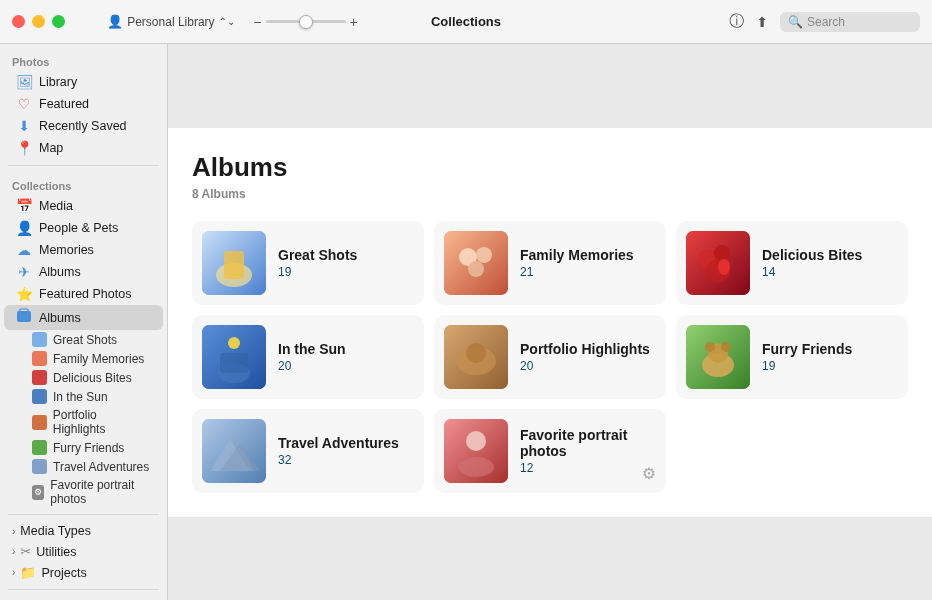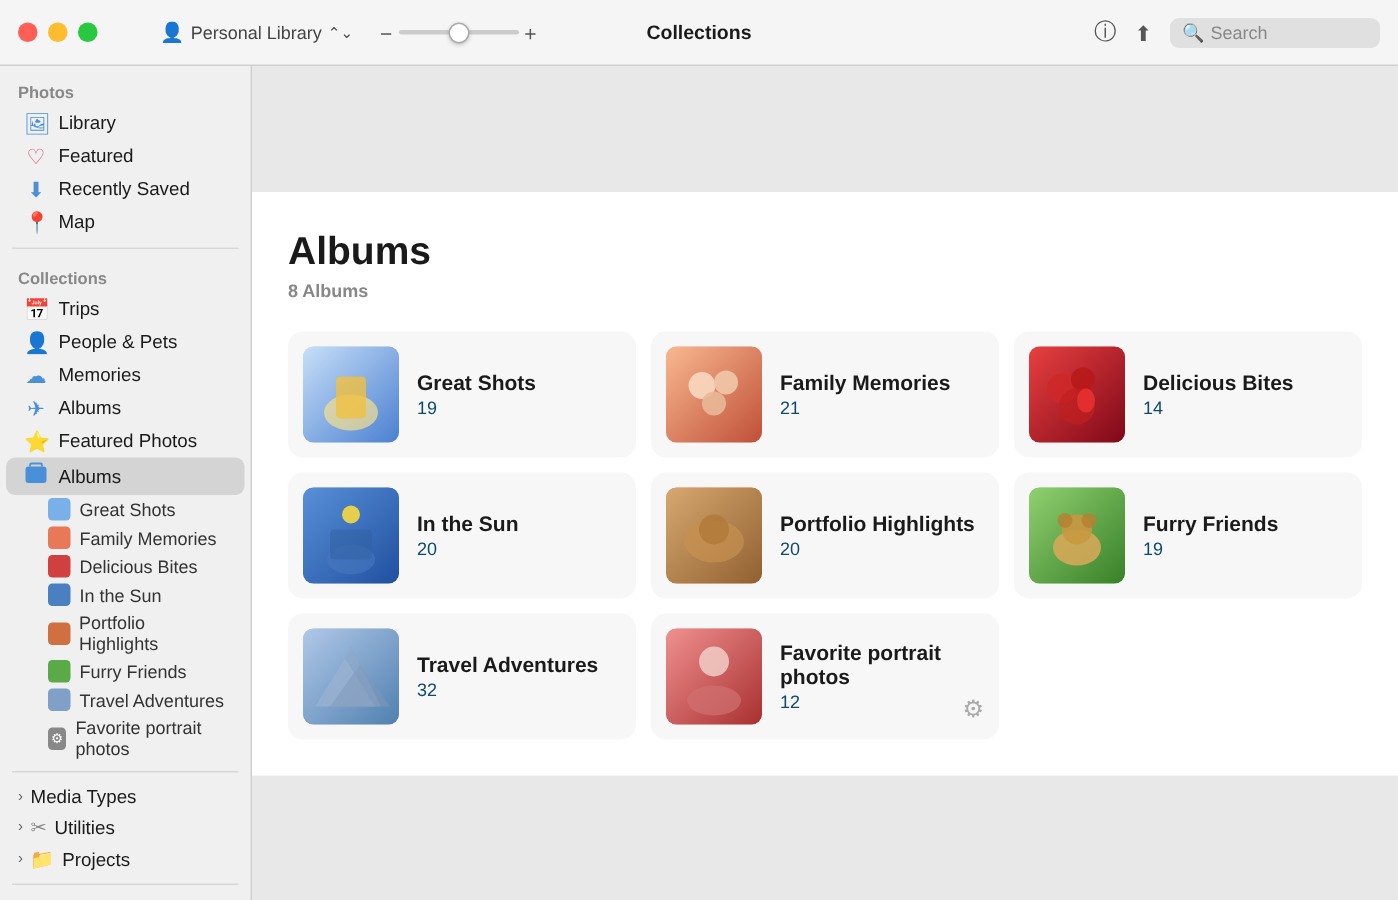--- a/index.html
+++ b/index.html
@@ -334,21 +334,21 @@
     <div class="sidebar-item">
       <span class="icon" style="color:#e07830;">📍</span>
       <span>Map</span>
     </div>
 
     <div class="divider"></div>
     <div class="sidebar-section-label">Collections</div>
 
     <div class="sidebar-item">
       <span class="icon" style="color:#4a90d9;">📅</span>
-      <span>Trips</span>
+      <span>Media</span>
     </div>
     <div class="sidebar-item">
       <span class="icon" style="color:#e07830;">👤</span>
       <span>People &amp; Pets</span>
     </div>
     <div class="sidebar-item">
       <span class="icon" style="color:#4a90d9;">☁</span>
       <span>Memories</span>
     </div>
     <div class="sidebar-item">

